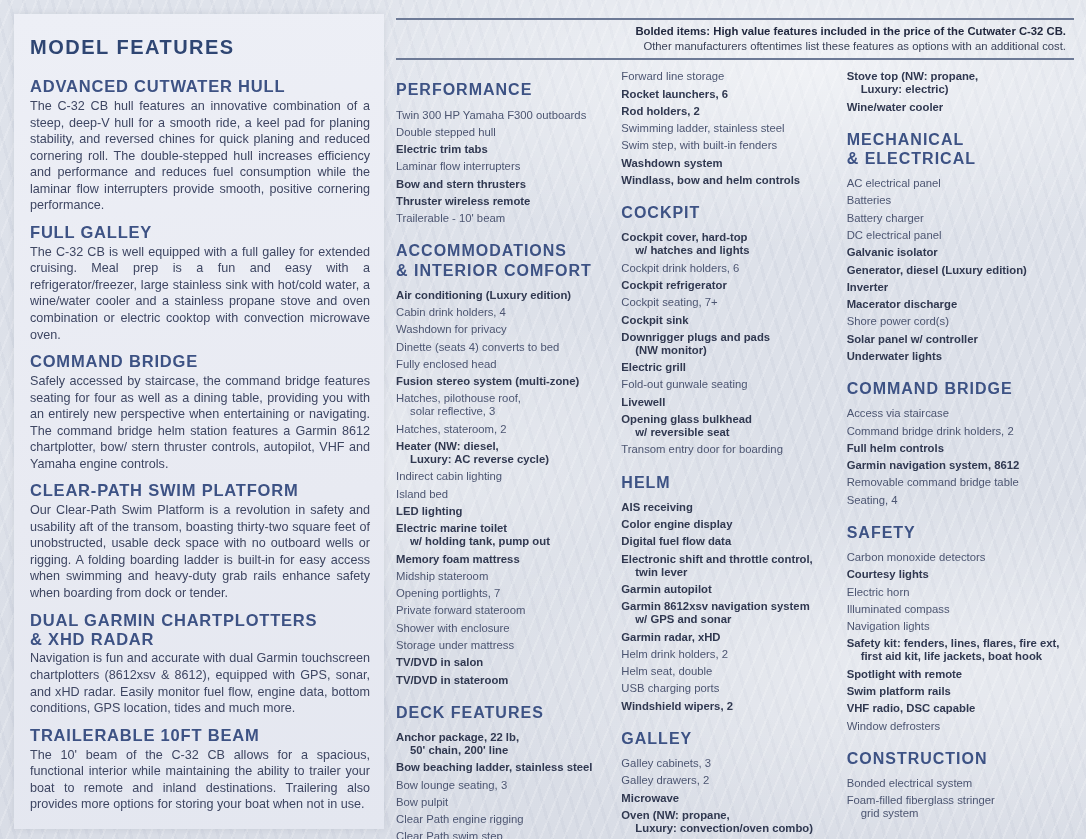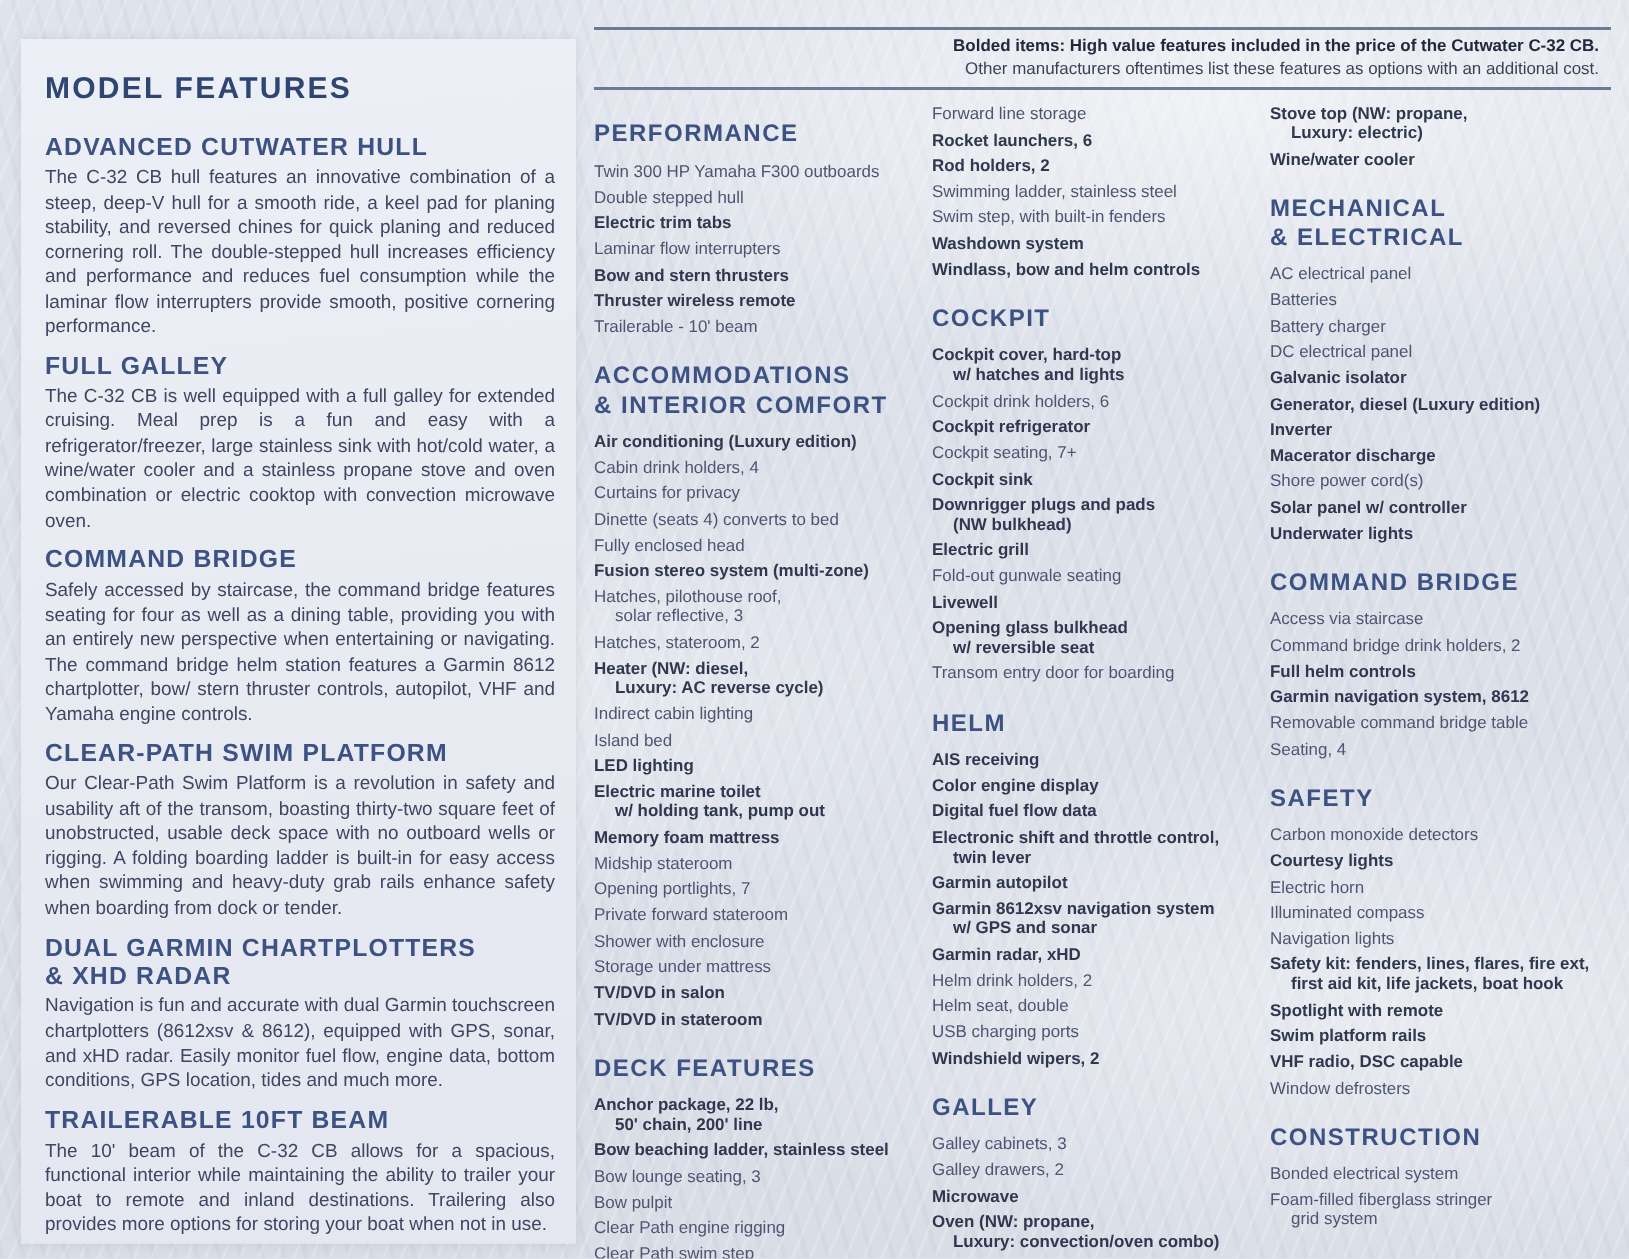--- a/index.html
+++ b/index.html
@@ -27,21 +27,21 @@
     background:
       radial-gradient(ellipse 900px 300px at 75% 8%, rgba(255,255,255,.55), rgba(255,255,255,0) 60%),
       radial-gradient(ellipse 700px 260px at 30% 55%, rgba(255,255,255,.35), rgba(255,255,255,0) 65%),
       radial-gradient(ellipse 800px 300px at 85% 80%, rgba(255,255,255,.4), rgba(255,255,255,0) 60%),
       repeating-linear-gradient(112deg, rgba(255,255,255,.18) 0 2px, rgba(0,0,0,0) 2px 11px),
       repeating-linear-gradient(75deg, rgba(175,182,200,.12) 0 3px, rgba(0,0,0,0) 3px 14px),
       linear-gradient(#dfe3eb,#d9dde6);
   }
   
   .model-panel{
-    position:absolute;left:14px;top:26px;width:370px;bottom:10px;
+    position:absolute;left:14px;top:14px;width:370px;bottom:10px;
     background:linear-gradient(175deg,#edeff6 0%,#e8eaf2 60%,#e4e7f0 100%);
     box-shadow:0 0 7px rgba(40,50,80,.10);
     padding:16px 14px 10px 16px;
   }
   .model-panel h1{
     color:var(--navy);
     font-size:20px;font-weight:bold;letter-spacing:1.5px;
     margin:6px 0 18px 0;
   }
   .mf-section{margin-bottom:9px;}
@@ -164,21 +164,21 @@
           <div class="feat-group">
             <h3>ACCOMMODATIONS
 &amp; INTERIOR COMFORT</h3>
             <div class="feat-item bold">
               <span class="ln">Air conditioning (Luxury edition)</span>
             </div>
             <div class="feat-item">
               <span class="ln">Cabin drink holders, 4</span>
             </div>
             <div class="feat-item">
-              <span class="ln">Curtains for privacy</span>
+              <span class="ln">Washdown for privacy</span>
             </div>
             <div class="feat-item">
               <span class="ln">Dinette (seats 4) converts to bed</span>
             </div>
             <div class="feat-item">
               <span class="ln">Fully enclosed head</span>
             </div>
             <div class="feat-item bold">
               <span class="ln">Fusion stereo system (multi-zone)</span>
             </div>
@@ -291,21 +291,21 @@
               <span class="ln">Cockpit refrigerator</span>
             </div>
             <div class="feat-item">
               <span class="ln">Cockpit seating, 7+</span>
             </div>
             <div class="feat-item bold">
               <span class="ln">Cockpit sink</span>
             </div>
             <div class="feat-item bold">
               <span class="ln">Downrigger plugs and pads</span>
-              <span class="cont">(NW bulkhead)</span>
+              <span class="cont">(NW monitor)</span>
             </div>
             <div class="feat-item bold">
               <span class="ln">Electric grill</span>
             </div>
             <div class="feat-item">
               <span class="ln">Fold-out gunwale seating</span>
             </div>
             <div class="feat-item bold">
               <span class="ln">Livewell</span>
             </div>

